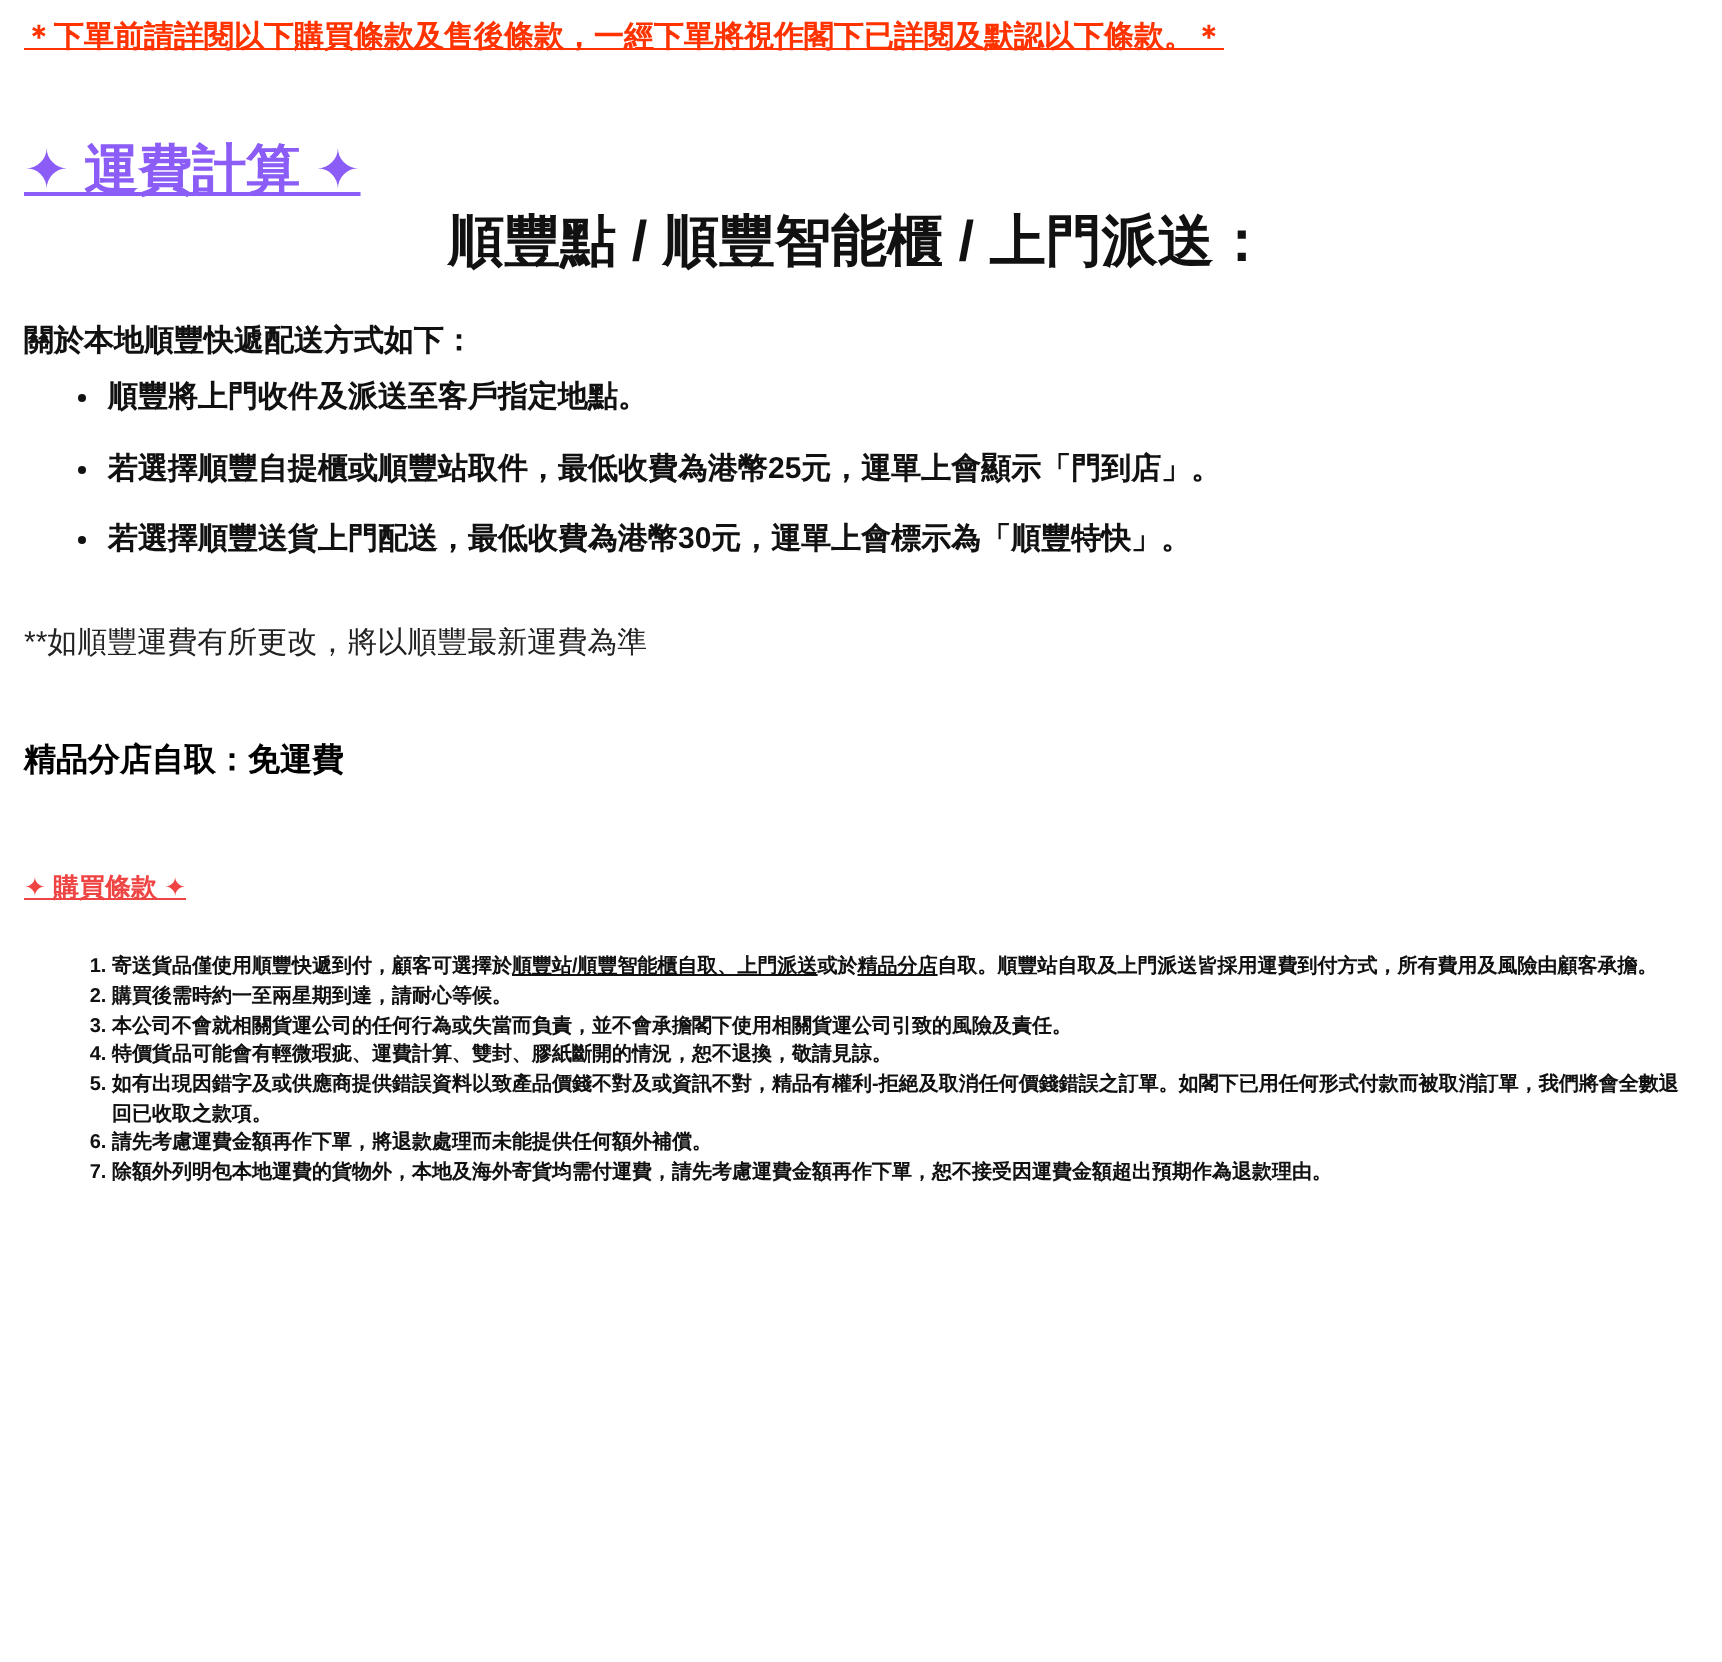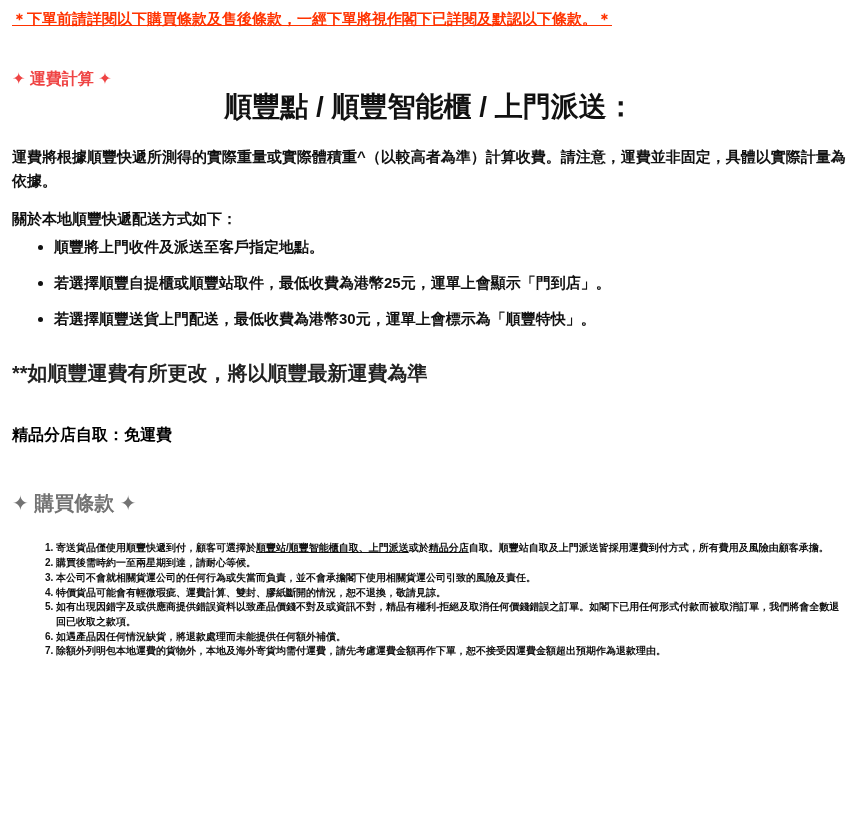--- a/index.html
+++ b/index.html
@@ -22,24 +22,25 @@
     margin: 0 0 40px 0;
     font-size: 15px;
     font-weight: bold;
     color: #ff3300;
     text-decoration: underline;
     line-height: 1.4;
   }
   
   .sec-heading {
     margin: 0 0 2px 0;
-    font-size: 16px;
+    font-size: 27px;
     font-weight: bold;
+    text-decoration: underline;
     line-height: 1.25;
-    color: #ef4444;
+    color: #8b5cf6;
   }
   
   .sub-heading {
     margin: 0 0 22px 0;
     font-size: 28px;
     font-weight: bold;
     line-height: 1.15;
     color: #111111;
     text-align: center;
   }
@@ -67,36 +68,37 @@
   ul.delivery-list li {
     margin: 0 0 14px 0;
     font-size: 15px;
     font-weight: bold;
     line-height: 1.45;
     color: #111111;
   }
   
   .note-regular {
     margin: 0 0 38px 0;
-    font-size: 20px;
-    font-weight: bold;
+    font-size: 15px;
+    font-weight: normal;
     color: #222222;
     line-height: 1.4;
   }
   .store-pickup {
     margin: 0 0 44px 0;
     font-size: 16px;
     font-weight: bold;
     color: #000000;
   }
   .terms-heading {
     margin: 0 0 24px 0;
-    font-size: 20px;
+    font-size: 13px;
     font-weight: bold;
-    color: #737373;
+    text-decoration: underline;
+    color: #ef4444;
   }
   ol.terms-list {
     margin: 0;
     padding: 0 0 0 44px;
     list-style: decimal;
   }
   ol.terms-list li {
     margin: 0;
     font-size: 10px;
     font-weight: bold;
@@ -116,21 +118,20 @@
 
   <p class="top-notice">
     <span>＊下單前請詳閱以下購買條款及售後條款，一經下單將視作閣下已詳閱及默認以下條款。＊</span>
   </p>
 
   <h2 class="sec-heading">✦ 運費計算 ✦</h2>
 
   <div class="sub-heading">順豐點 / 順豐智能櫃 / 上門派送：</div>
 
 
-  <p class="body-bold">運費將根據順豐快遞所測得的實際重量或實際體積重^（以較高者為準）計算收費。請注意，運費並非固定，具體以實際計量為依據。</p>
 
   <p class="body-bold intro-line">關於本地順豐快遞配送方式如下：</p>
 
   <ul class="delivery-list">
     <li>
       <span>順豐將上門收件及派送至客戶指定地點。</span>
     </li>
     <li>
       <span>若選擇順豐自提櫃或順豐站取件，最低收費為港幣25元，運單上會顯示「門到店」。</span>
     </li>
@@ -155,21 +156,21 @@
     <li>
       <span>本公司不會就相關貨運公司的任何行為或失當而負責，並不會承擔閣下使用相關貨運公司引致的風險及責任。</span>
     </li>
     <li>
       <span>特價貨品可能會有輕微瑕疵、運費計算、雙封、膠紙斷開的情況，恕不退換，敬請見諒。</span>
     </li>
     <li>
       <span>如有出現因錯字及或供應商提供錯誤資料以致產品價錢不對及或資訊不對，精品有權利-拒絕及取消任何價錢錯誤之訂單。如閣下已用任何形式付款而被取消訂單，我們將會全數退回已收取之款項。</span>
     </li>
     <li>
-      <span>如遇產品因任何情況缺貨，將退款處理而未能提供任何額外補償。</span>
+      <span>請先考慮運費金額再作下單，將退款處理而未能提供任何額外補償。</span>
     </li>
     <li>
       <span>除額外列明包本地運費的貨物外，本地及海外寄貨均需付運費，請先考慮運費金額再作下單，恕不接受因運費金額超出預期作為退款理由。</span>
     </li>
 
   </ol>
 
 </div>
 
 </body></html>

